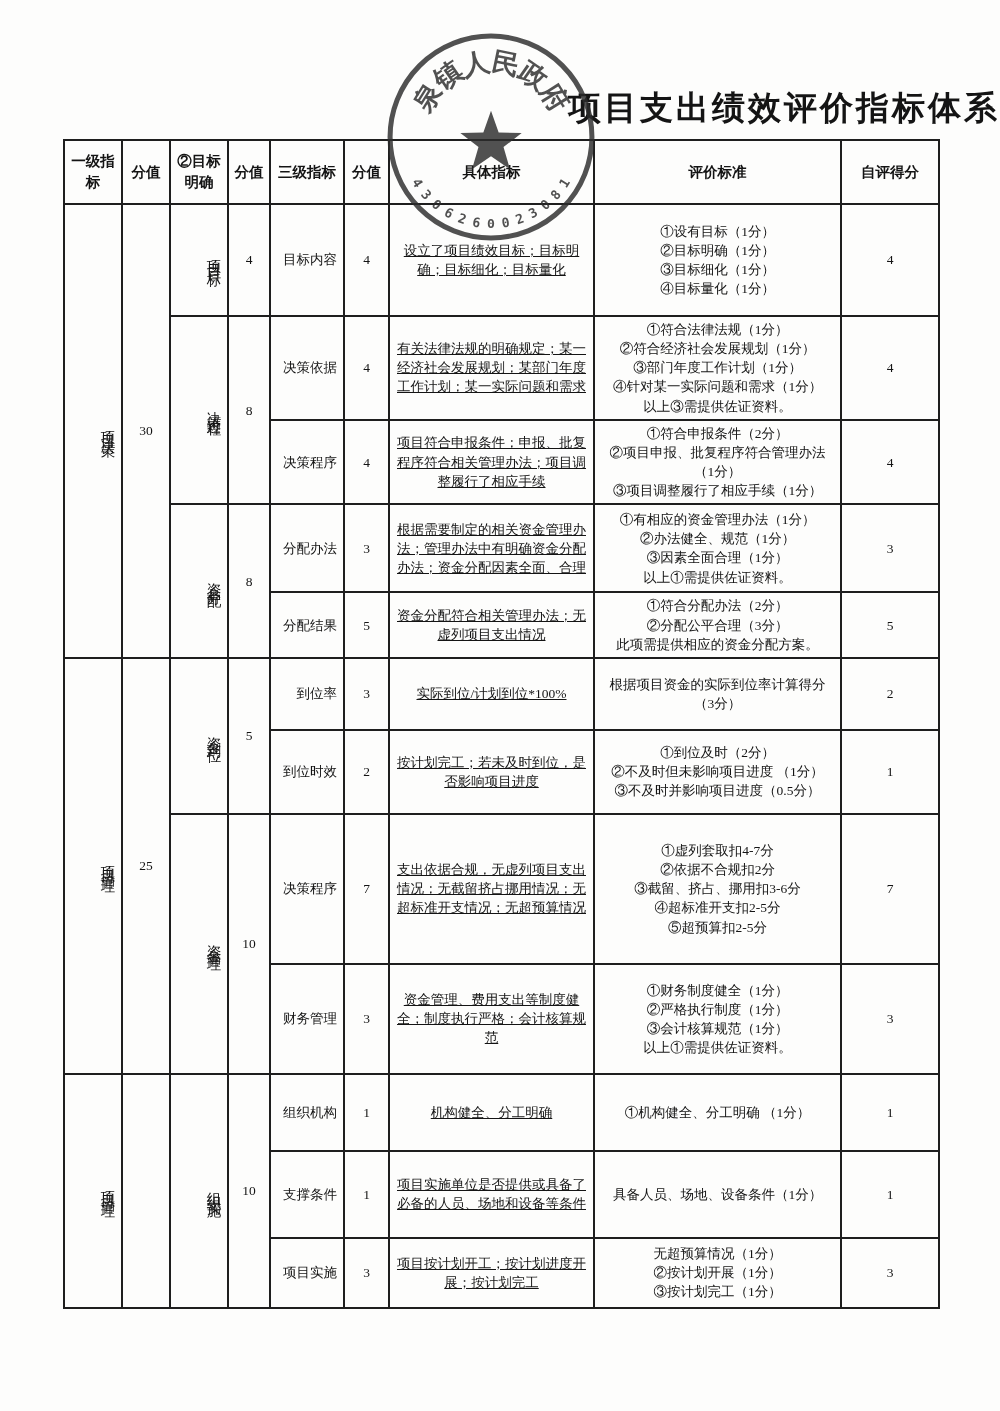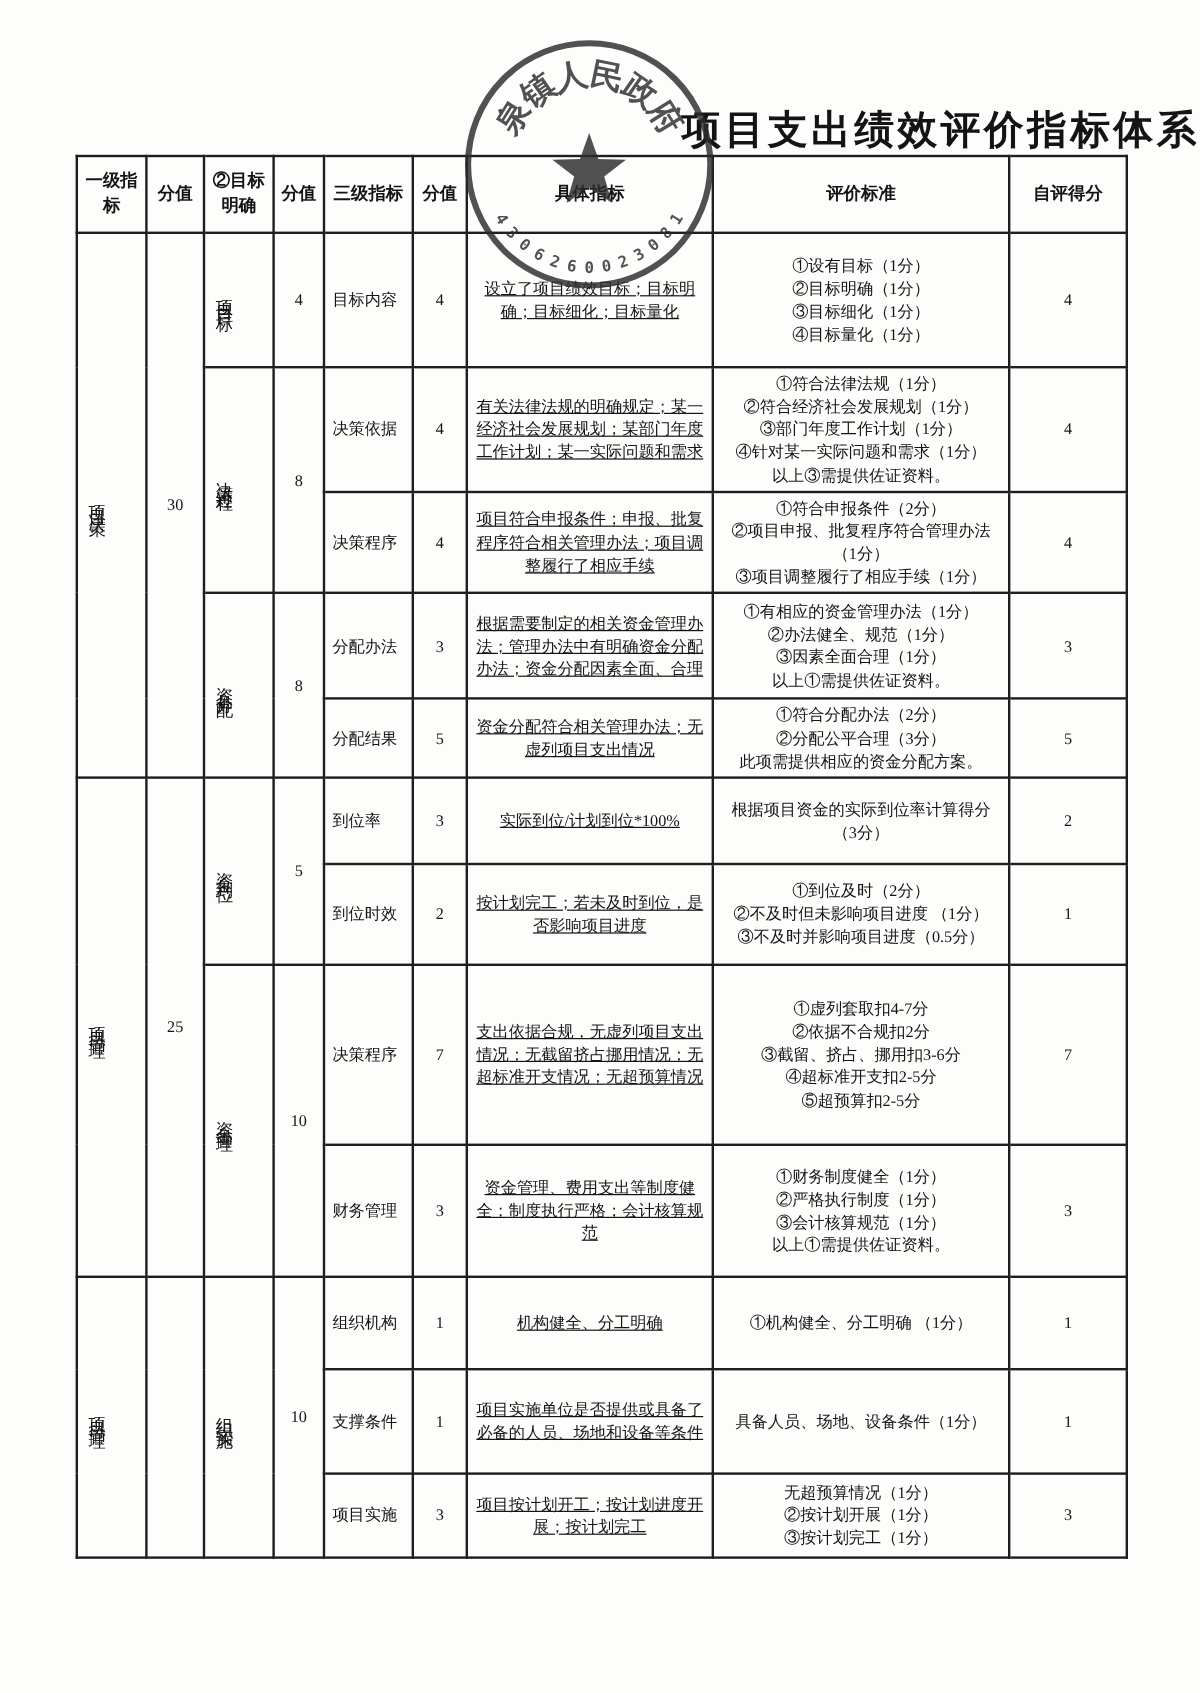--- a/index.html
+++ b/index.html
@@ -6,33 +6,33 @@
   body{
     width:1000px;height:1411px;background:#fdfdfc;position:relative;
     font-family:"Liberation Serif","DejaVu Serif",serif;color:#141414;
     overflow:hidden;
   }
   .doc-title{
     position:absolute;top:86px;left:0;width:100%;text-align:right;
     font-size:33px;font-weight:bold;letter-spacing:3px;z-index:1;
   }
   table.grid{
-    position:absolute;left:63px;top:129px;width:877px;
+    position:absolute;left:63px;top:139px;width:877px;
     border-collapse:collapse;table-layout:fixed;z-index:2;
   }
   table.grid td,table.grid th{
     border:2px solid #1e1e1e;padding:3px 6px;vertical-align:middle;
     font-size:13.5px;line-height:1.42;word-break:break-all;
   }
   table.grid th{font-size:14.5px;font-weight:bold;text-align:center;padding:2px;}
   .vert{
     writing-mode:vertical-lr;text-orientation:upright;
     display:inline-block;letter-spacing:4px;font-size:14.5px;line-height:1.1;
   }
-  td.c{text-align:left;}
+  td.c{text-align:right;}
   td.score{text-align:center;font-size:15px;}
   td.selfscore{text-align:center;font-size:17px;}
   td.spec{text-align:center;text-decoration:underline;}
   td.crit{text-align:center;white-space:pre-line;}
   td.ob{border-bottom:none;}
   
   #stamp-wrap{position:absolute;left:382px;top:28px;width:218px;height:218px;z-index:3;opacity:.82;}
   #stamp-svg{width:100%;height:100%;}
   .stamp-ring{fill:none;stroke:#2c2c2c;stroke-width:5;}
   .stamp-star{fill:#2c2c2c;}

